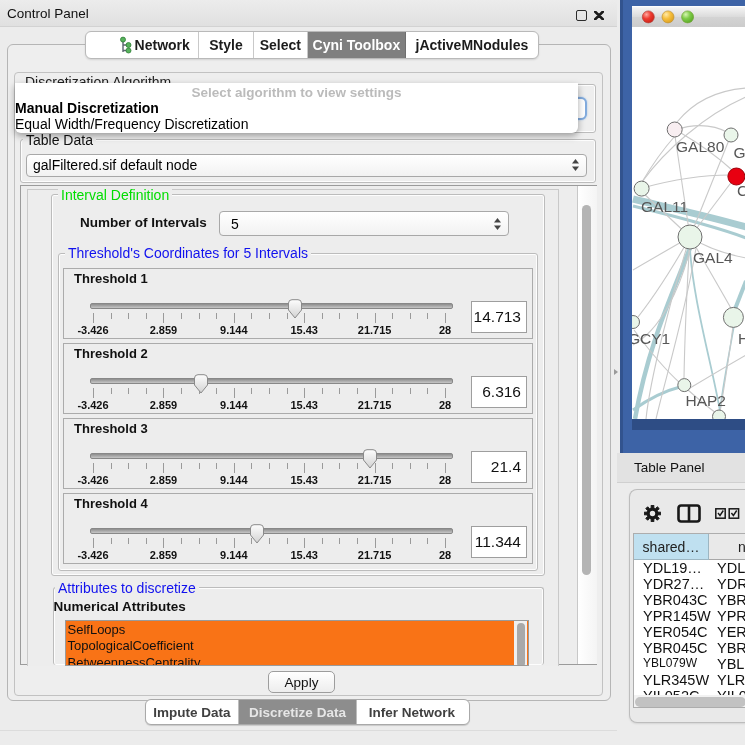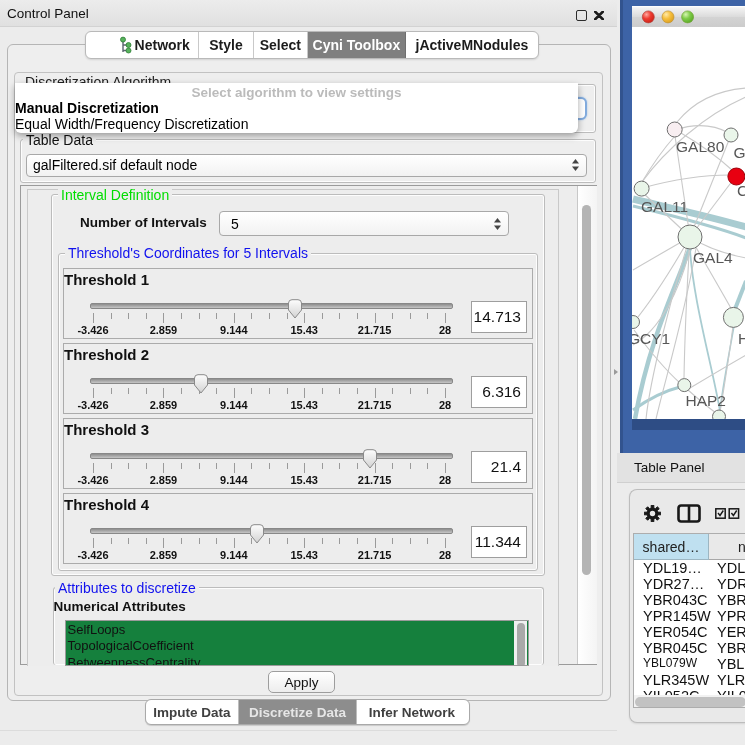--- a/index.html
+++ b/index.html
@@ -25,21 +25,21 @@
   .etched{border:1px solid #bcbcbc;box-shadow:inset 0 0 0 1px #fdfdfd;border-radius:3px;}
   .gtitle{position:absolute;font-size:14px;background:#ededed;padding:0 3px;}
   
   .combo{position:absolute;background:linear-gradient(#ffffff,#f2f2f2);border:1px solid #a8a8a8;
          border-radius:4px;font-size:14px;color:#000;display:flex;align-items:center;}
   .combo .ctext{padding-left:6px;}
   .carrow{position:absolute;right:6px;top:50%;transform:translateY(-50%);}
   
   .tpanel{position:absolute;left:63px;width:470px;height:71px;border:1px solid #ababab;
           background:#ededed;box-sizing:border-box;}
-  .ttitle{position:absolute;left:0;top:1.5px;font-size:15px;font-weight:700;color:#111;}
+  .ttitle{position:absolute;left:10px;top:1.5px;font-size:13px;font-weight:700;color:#111;}
   .track{position:absolute;left:26px;top:34px;width:361px;height:4px;border-radius:2px;
          background:linear-gradient(#8d8d8d,#c6c6c6);border:0.5px solid #888;}
   .minticks{position:absolute;left:29px;top:44px;width:354px;height:6px;
             background:repeating-linear-gradient(to right,#9a9a9a 0 1px,transparent 1px 17.6px);}
   .majticks{position:absolute;left:29px;top:44px;width:354px;height:10px;
             background:repeating-linear-gradient(to right,#9a9a9a 0 1px,transparent 1px 70.4px);}
   .tlabels{position:absolute;left:0;top:55px;width:100%;height:12px;}
   .tlabels span{position:absolute;transform:translateX(-50%);font-size:11px;font-weight:700;color:#111;}
   .thumb{position:absolute;top:30px;width:15px;height:20px;transform:translateX(-50%);}
   .tval{position:absolute;left:407px;top:32px;width:56px;height:32px;background:#fff;
@@ -184,21 +184,21 @@
     <svg class="thumb" style="left:193.4px;" width="15" height="20" viewBox="0 0 15 20">
       <path d="M1 4 A3.5 3.5 0 0 1 4.5 0.7 H10.5 A3.5 3.5 0 0 1 14 4 V11 L7.5 19 L1 11 Z" fill="url(#thg)" stroke="#8a8a8a" stroke-width="1"></path>
     </svg>
     <div class="tval">11.344</div>
   </div>
 
   
   <div class="abs etched" style="left:53px;top:587px;width:489px;height:77px;border-bottom:none;"></div>
   <div class="gtitle" style="left:55px;top:580px;color:#1111ee;text-align:right;">Attributes to discretize</div>
   <div class="abs" style="left:53.5px;top:598.5px;font-size:13.5px;font-weight:700;color:#111;">Numerical Attributes</div>
-  <div class="abs" style="left:65px;top:620px;width:464px;height:46px;background:#15803d;border:1px solid #9a9a9a;box-sizing:border-box;overflow:hidden;">
+  <div class="abs" style="left:65px;top:620px;width:464px;height:46px;background:#f97316;border:1px solid #9a9a9a;box-sizing:border-box;overflow:hidden;">
     <div style="position:absolute;left:1.5px;top:0.5px;font-size:13px;color:#111;">SelfLoops</div>
     <div style="position:absolute;left:1.5px;top:17px;font-size:13px;color:#111;">TopologicalCoefficient</div>
     <div style="position:absolute;left:1.5px;top:33.5px;font-size:13px;color:#111;">BetweennessCentrality</div>
     <div style="position:absolute;right:1px;top:0px;width:13px;height:46px;background:#f0f0f0;"></div>
     <div style="position:absolute;right:3.5px;top:2px;width:8px;height:44px;background:#a9a9a9;border-radius:4px;"></div>
   </div>
 
   
   <div class="abs" style="left:268px;top:671px;width:65px;height:20px;background:linear-gradient(#ffffff,#ededed);border:1px solid #9d9d9d;border-radius:5px;font-size:13.5px;color:#111;display:flex;align-items:center;justify-content:center;">Apply</div>
 

